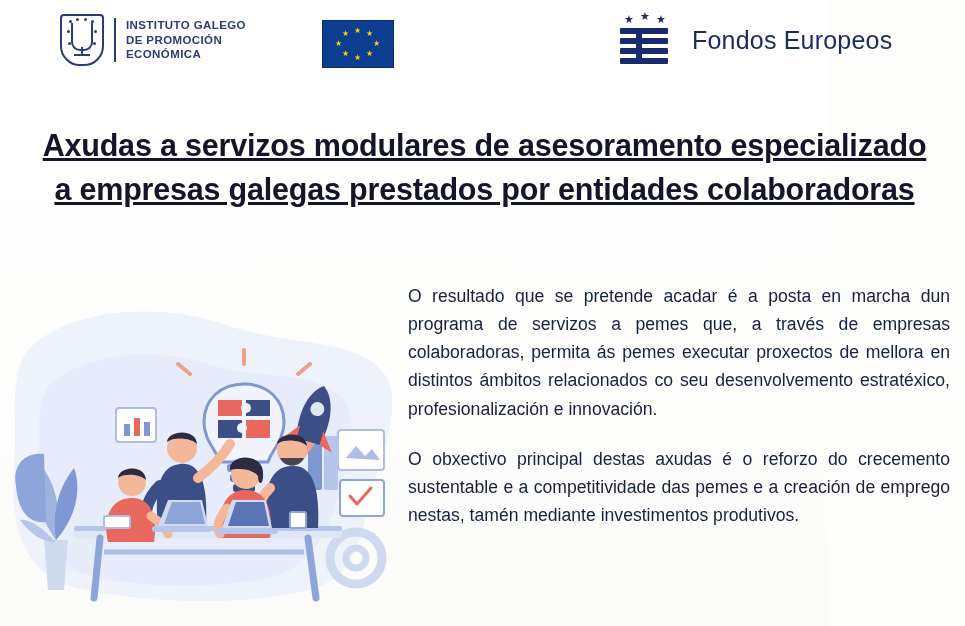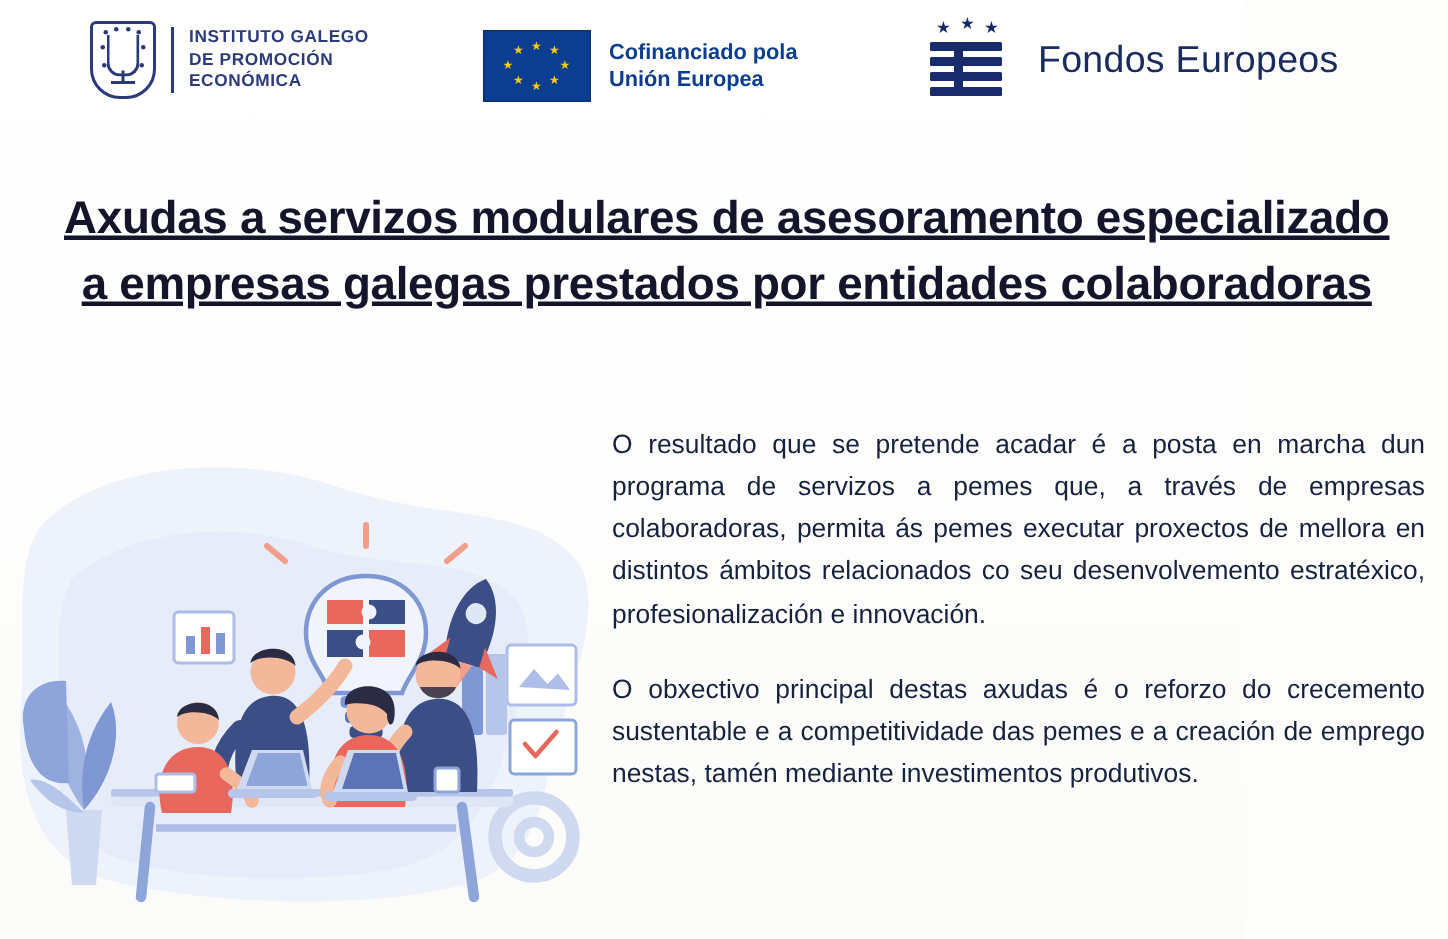--- a/index.html
+++ b/index.html
@@ -240,24 +240,20 @@
       <div class="eu-flag">
         <span class="star" style="left:31px; top:6px;">★</span>
         <span class="star" style="left:43px; top:9px;">★</span>
         <span class="star" style="left:50px; top:19px;">★</span>
         <span class="star" style="left:43px; top:29px;">★</span>
         <span class="star" style="left:31px; top:33px;">★</span>
         <span class="star" style="left:19px; top:29px;">★</span>
         <span class="star" style="left:12px; top:19px;">★</span>
         <span class="star" style="left:19px; top:9px;">★</span>
       </div>
-      <div class="ue-text">
-        <div>Cofinanciado pola</div>
-        <div>Unión Europea</div>
-      </div>
     </div>
 
     <div class="logo-fe">
       <div class="fe-mark">
         <span class="fstar" style="left:10px;">★</span>
         <span class="fstar" style="left:26px; top:-3px;">★</span>
         <span class="fstar" style="left:42px;">★</span>
         <div class="bar" style="top:14px; width:48px;"></div>
         <div class="bar" style="top:24px; width:48px;"></div>
         <div class="bar" style="top:34px; width:48px;"></div>

